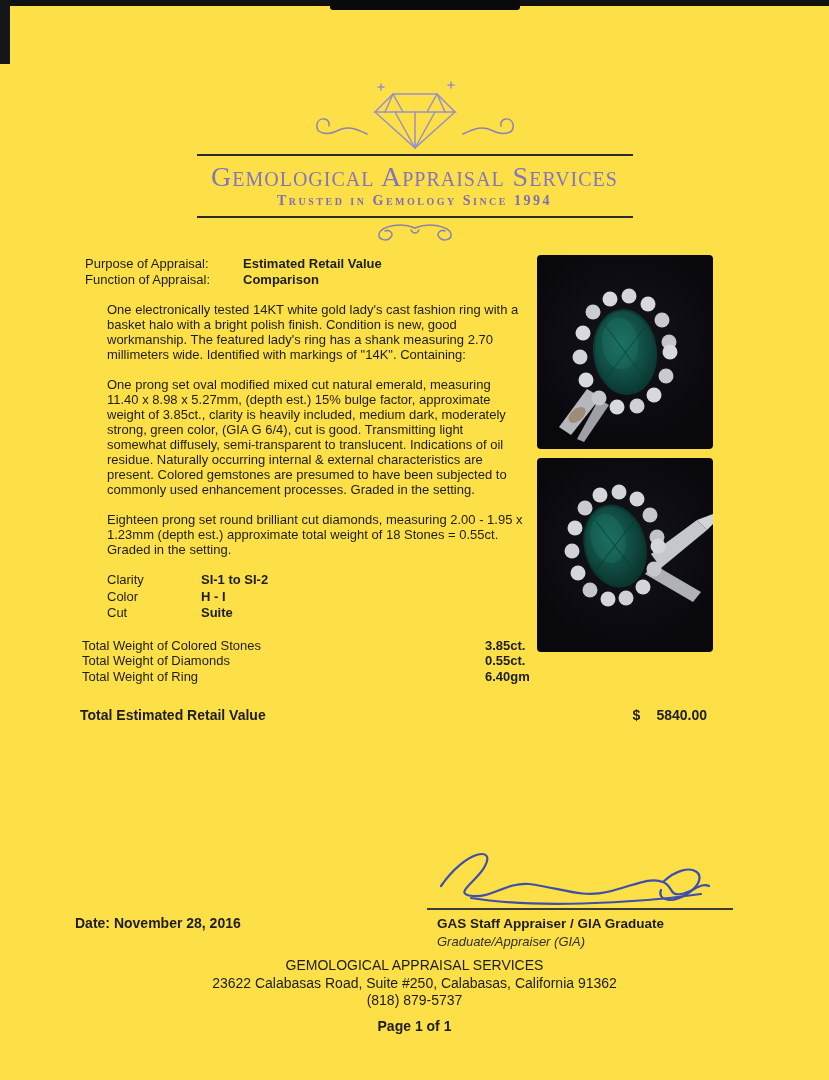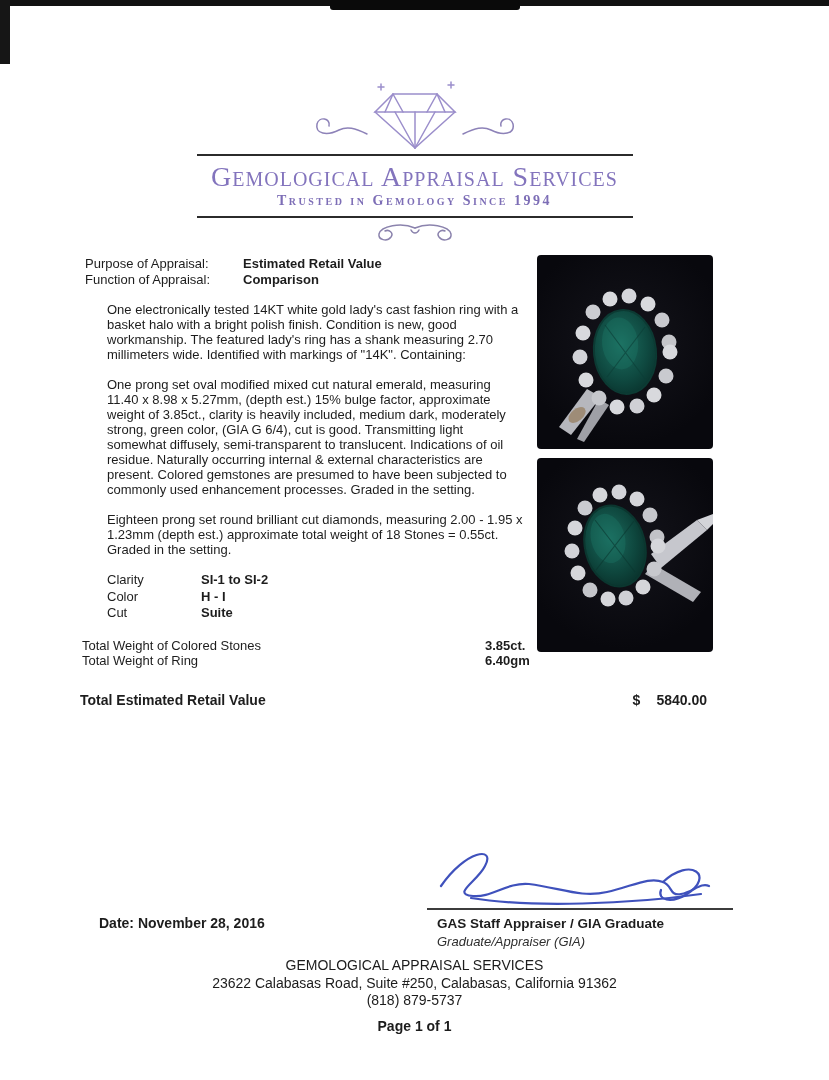--- a/index.html
+++ b/index.html
@@ -1,18 +1,18 @@
 <!DOCTYPE html>
 <html><head>
 <meta charset="utf-8">
 <style>
   html,body{margin:0;padding:0;background:#e8e8e8;}
   .page{
     position:relative;width:829px;height:1080px;margin:0 auto;
-    background:#ffffff;overflow:hidden;
+    background:#fde047;overflow:hidden;
     font-family:"Liberation Sans",sans-serif;color:#1d1d1d;
   }
   
   .scan-top{position:absolute;top:0;left:0;width:100%;height:6px;background:#111;}
   .scan-top-thick{position:absolute;top:0;left:330px;width:190px;height:10px;background:#0a0a0a;border-radius:0 0 3px 3px;}
   .scan-left{position:absolute;top:0;left:0;width:10px;height:64px;background:#161616;}
 
   
   .logo-block{position:absolute;top:76px;left:50%;transform:translateX(-50%);width:436px;text-align:center;}
   .logo-art{display:block;margin:0 auto;}
@@ -49,21 +49,21 @@
   .photos{position:absolute;left:537px;top:255px;width:176px;}
   .photo{width:176px;height:194px;border-radius:4px;margin-bottom:9px;
     background:radial-gradient(circle at 50% 45%, #14141b 0%, #08080d 75%);overflow:hidden;}
   .photo svg{display:block;}
 
   
   .sig{position:absolute;left:411px;top:842px;width:335px;}
   .sig-line{border-top:2px solid #3c3c3c;width:306px;margin:-8px 0 0 16px;}
   .sig-name{font-size:13.5px;font-weight:bold;margin:6px 0 0 26px;}
   .sig-title{font-size:13px;font-style:italic;color:#2e2e2e;margin:3px 0 0 26px;}
-  .date-line{position:absolute;left:75px;top:915px;font-size:14px;font-weight:bold;margin-left:24px;}
+  .date-line{position:absolute;left:75px;top:915px;font-size:14px;font-weight:bold;}
 
   
   .footer{position:absolute;top:957px;left:0;width:100%;text-align:center;font-size:14px;line-height:17.5px;color:#1c1c1c;}
   .footer-page{font-weight:bold;margin-top:8px;}
 </style>
 </head>
 <body>
 
 <div class="page">
 
@@ -139,20 +139,24 @@
       <div class="grade-row">
         <span class="grade-label">Cut</span>
         <span class="grade-value">Suite</span>
       </div>
     </div>
 
     <div class="totals">
       <div class="total-row">
         <span class="total-label">Total Weight of Colored Stones</span>
         <span class="total-value">3.85ct.</span>
+      </div>
+      <div class="total-row">
+        <span class="total-label">Total Weight of Diamonds</span>
+        <span class="total-value">0.55ct.</span>
       </div>
       <div class="total-row">
         <span class="total-label">Total Weight of Ring</span>
         <span class="total-value">6.40gm</span>
       </div>
     </div>
 
     <div class="retail">
       <span>Total Estimated Retail Value</span>
       <span class="retail-right">

